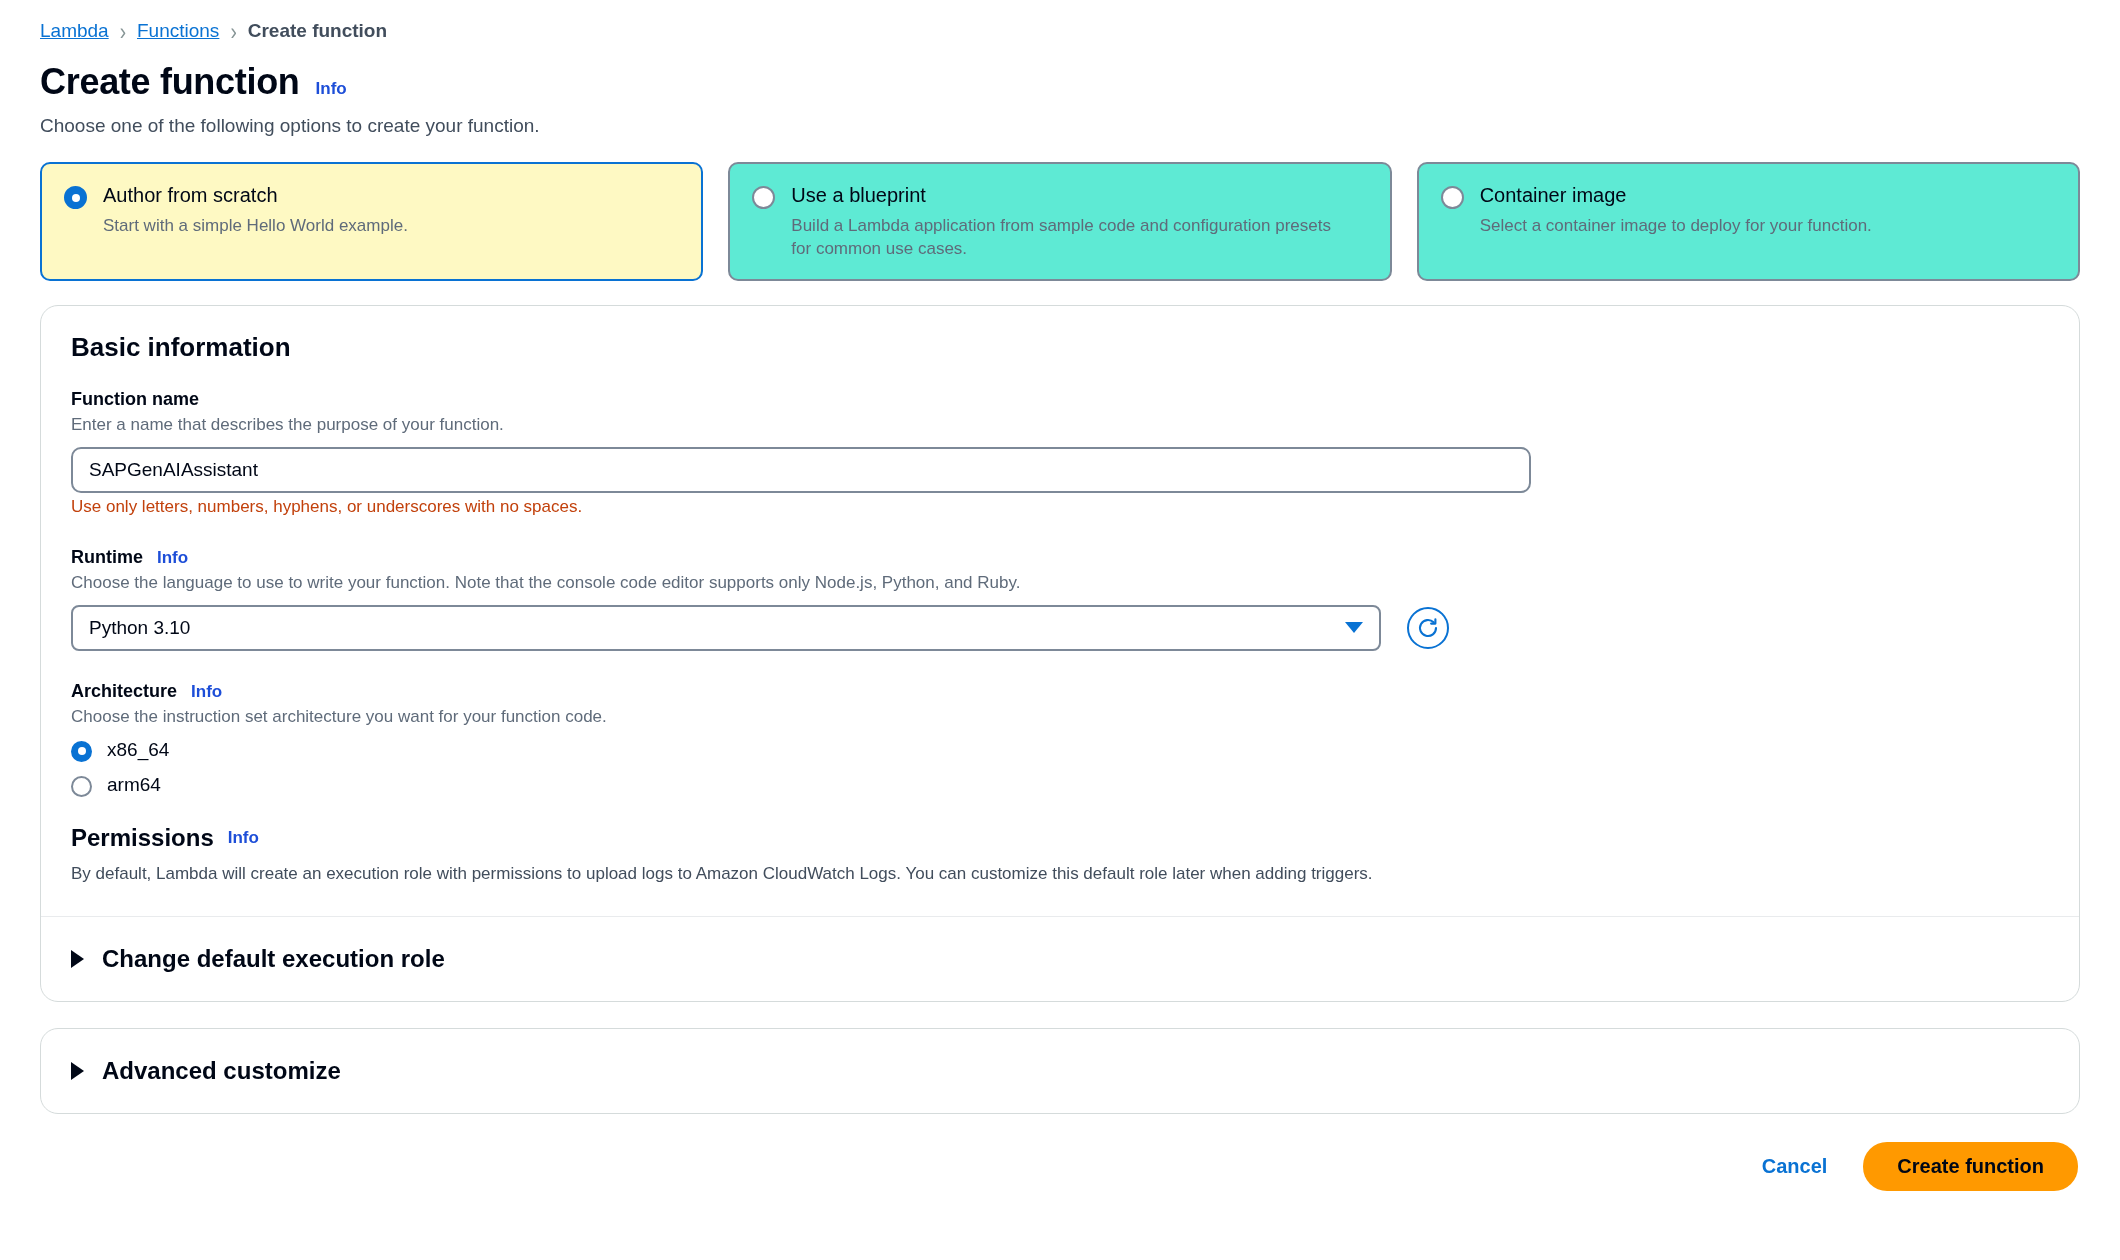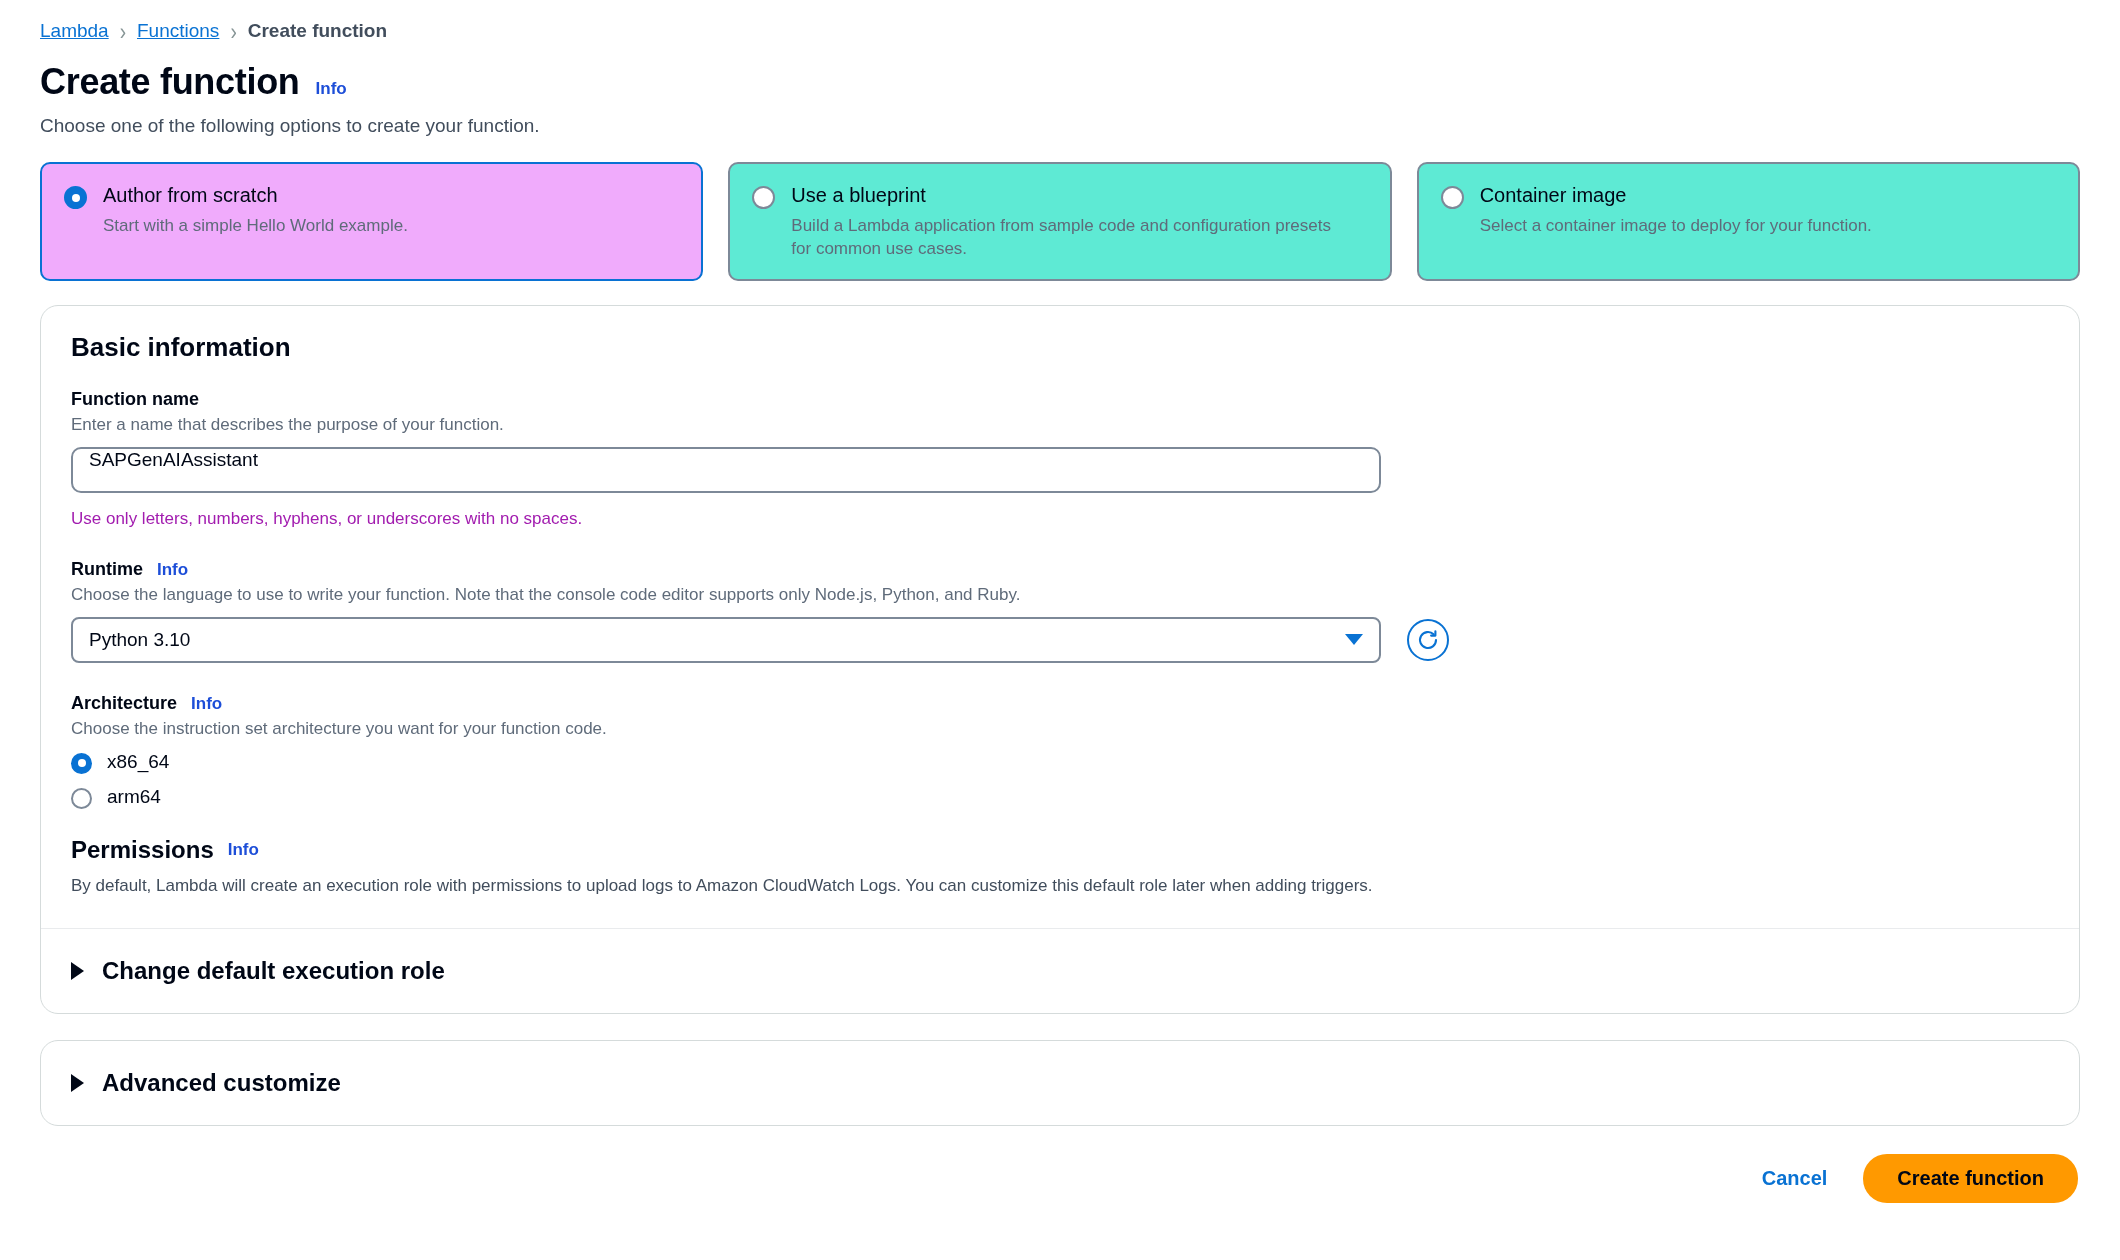--- a/index.html
+++ b/index.html
@@ -32,21 +32,21 @@
   .page-sub { margin-top: 12px; font-size: 19px; color: #414d5c; }
 
   
   .tiles { display: flex; gap: 25px; margin-top: 25px; }
   .tile {
     flex: 1 1 0; min-height: 95px;
     border: 2px solid #7d8998; border-radius: 10px;
     background: #5eead4; padding: 20px 22px 18px 22px;
     cursor: pointer; position: relative;
   }
-  .tile.selected { border-color: #0972d3; background: #f0abfc; }
+  .tile.selected { border-color: #0972d3; background: #fef9c3; }
   .tile-row { display: flex; align-items: flex-start; gap: 16px; }
   .radio {
     width: 23px; height: 23px; border-radius: 50%;
     border: 2px solid #7d8998; background: #fff;
     flex: 0 0 auto; margin-top: 2px; position: relative;
   }
   .radio.on { border-color: #0972d3; background: #0972d3; }
   .radio.on::after {
     content: ""; position: absolute; left: 50%; top: 50%;
     width: 8px; height: 8px; border-radius: 50%;
@@ -62,26 +62,26 @@
     background: #ffffff; overflow: hidden;
   }
   .panel-body { padding: 26px 30px 32px 30px; }
   .panel-h { font-size: 26px; font-weight: 700; color: #000716; margin-bottom: 26px; }
 
   .field-label { font-size: 18px; font-weight: 700; color: #000716; }
   .field-label-row { display: flex; align-items: baseline; gap: 14px; }
   .field-desc { font-size: 17px; color: #5f6b7a; margin-top: 5px; }
 
   .text-input {
-    margin-top: 12px; width: 1310px; height: 46px;
+    margin-top: 12px; width: 1460px; height: 46px;
     border: 2px solid #7d8998; border-radius: 10px;
-    background: #fff; display: flex; align-items: flex-start;
+    background: #fff; display: flex; align-items: center;
     padding: 0 16px; font-size: 19px; color: #000716; cursor: text;
   }
-  .hint { font-size: 17px; color: #a21caf; margin-top: 16px; }
+  .hint { font-size: 17px; color: #c2410c; margin-top: 4px; }
 
   .select-row { display: flex; align-items: center; gap: 26px; margin-top: 12px; }
   .select {
     width: 1310px; height: 46px;
     border: 2px solid #7d8998; border-radius: 8px; background: #fff;
     display: flex; align-items: center; justify-content: space-between;
     padding: 0 16px; font-size: 19px; color: #000716; cursor: pointer;
   }
   .caret {
     width: 0; height: 0; border-left: 9px solid transparent;

